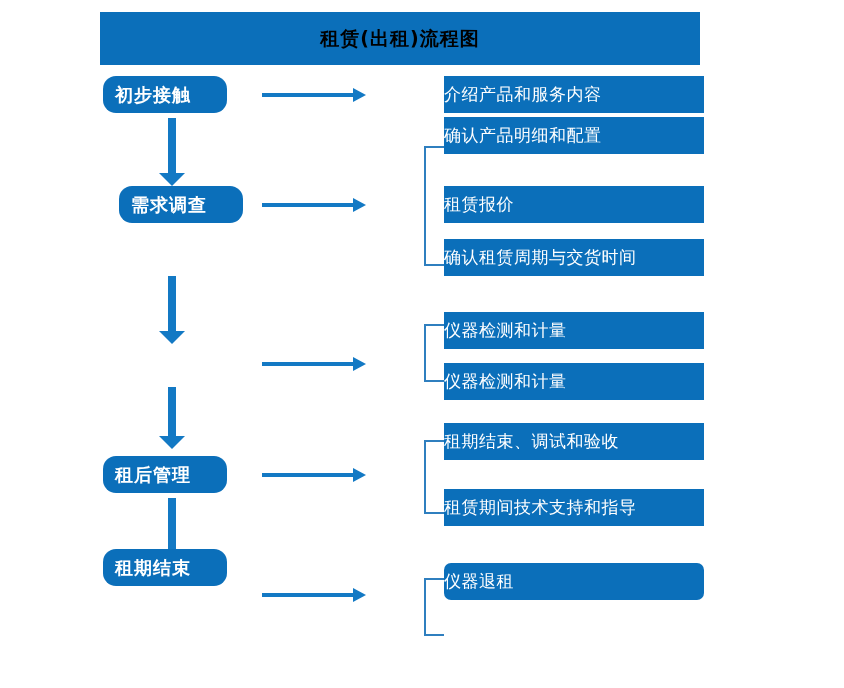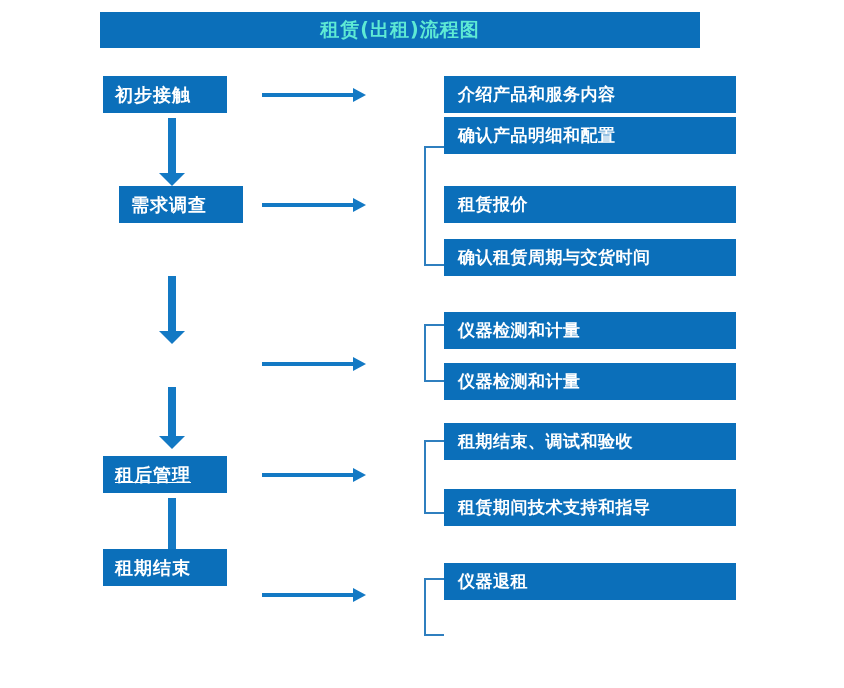--- a/index.html
+++ b/index.html
@@ -15,23 +15,23 @@
     width: 844px;
     height: 688px;
     background: #ffffff;
     overflow: hidden;
   }
   .title-bar {
     position: absolute;
     left: 100px;
     top: 12px;
     width: 600px;
-    height: 36px;
+    height: 53px;
     background: #0b6fba;
-    color: #5eead4;
+    color: #000000;
     display: flex;
     align-items: center;
     justify-content: center;
     font-size: 19px;
     font-weight: bold;
     letter-spacing: 1px;
   }
   .stage-box {
     position: absolute;
     background: #0b6fba;
@@ -41,34 +41,34 @@
     font-size: 18px;
     font-weight: bold;
     letter-spacing: 1px;
     padding-left: 12px;
     box-sizing: border-box;
   }
   .stage-box.left {
     left: 103px;
     width: 124px;
     height: 37px;
+    border-radius: 13px;
   }
   .detail-box {
     position: absolute;
     left: 444px;
-    width: 292px;
+    width: 260px;
     height: 37px;
     background: #0b6fba;
     color: #ffffff;
     display: flex;
     align-items: center;
     font-size: 17px;
-    font-weight: bold;
+    font-weight: normal;
     letter-spacing: 0.5px;
-    padding-left: 14px;
     box-sizing: border-box;
   }
   
   .v-arrow {
     position: absolute;
     left: 159px;
     width: 26px;
   }
   .v-arrow .stem {
     position: absolute;
@@ -162,35 +162,35 @@
   </div>
   <div class="bracket" style="top:324px; height:58px;"></div>
   <div class="detail-box" style="top:312px;">仪器检测和计量</div>
   <div class="detail-box" style="top:363px;">仪器检测和计量</div>
 
   <div class="v-arrow" style="top:387px; height:62px;">
     <div class="stem" style="height:49px;"></div>
     <div class="head" style="top:49px;"></div>
   </div>
 
-  <div class="stage-box left" style="top:456px;text-decoration:underline;">租后管理</div>
+  <div class="stage-box left" style="top:456px;">租后管理</div>
   <div class="h-arrow" style="top:468px;">
     <div class="stem"></div>
     <div class="head"></div>
   </div>
   <div class="bracket" style="top:440px; height:74px;"></div>
   <div class="detail-box" style="top:423px;">租期结束、调试和验收</div>
   <div class="detail-box" style="top:489px;text-align:right;">租赁期间技术支持和指导</div>
 
   <div class="v-arrow" style="top:498px; height:68px;">
     <div class="stem" style="height:55px;"></div>
     <div class="head" style="top:55px;"></div>
   </div>
 
   <div class="stage-box left" style="top:549px;">租期结束</div>
   <div class="h-arrow" style="top:588px;">
     <div class="stem"></div>
     <div class="head"></div>
   </div>
   <div class="bracket" style="top:578px; height:58px;"></div>
-  <div class="detail-box" style="top:563px;">仪器退租</div>
+  <div class="detail-box" style="top:563px;border-radius:7px;">仪器退租</div>
 
 </div>
 
 </body></html>

